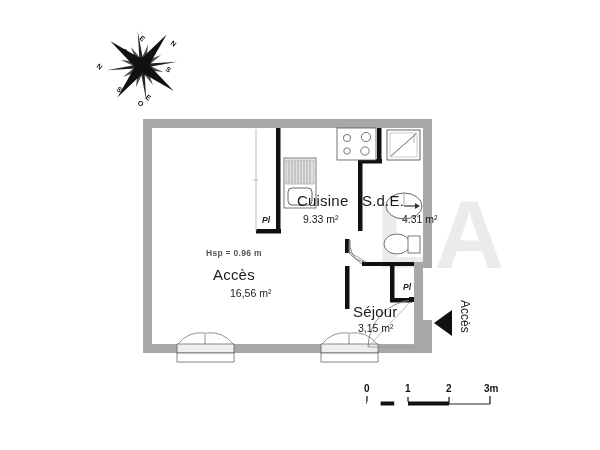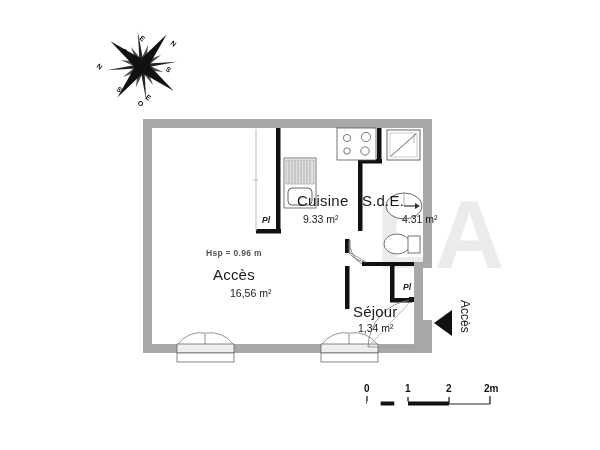--- a/index.html
+++ b/index.html
@@ -252,25 +252,25 @@
   <div class="lbl room-name" style="left:213px; top:266px;">Accès</div>
   <div class="lbl room-area" style="left:214px; top:287px;margin-left:16px;">16,56 m²</div>
 
   <div class="lbl room-name" style="left:297px; top:192px;">Cuisine</div>
   <div class="lbl room-area" style="left:303px; top:213px;">9.33 m²</div>
 
   <div class="lbl room-name" style="left:362px; top:192px;">S.d.E.</div>
   <div class="lbl room-area" style="left:366px; top:213px;margin-left:36px;">4.31 m²</div>
 
   <div class="lbl room-name" style="left:353px; top:303px;">Séjour</div>
-  <div class="lbl room-area" style="left:358px; top:322px;">1,34 m²</div>
+  <div class="lbl room-area" style="left:358px; top:322px;">3,15 m²</div>
 
   <div class="lbl pl-label" style="left:262px; top:215px;">Pl</div>
   <div class="lbl pl-label" style="left:403px; top:282px;">Pl</div>
 
   <div class="lbl acces-label" style="left:472px; top:300px;">Accès</div>
 
   <div class="scale-num" style="left:364px; top:383px;">0</div>
   <div class="scale-num" style="left:405px; top:383px;">1</div>
   <div class="scale-num" style="left:446px; top:383px;">2</div>
-  <div class="scale-num" style="left:484px; top:383px;">2m</div>
+  <div class="scale-num" style="left:484px; top:383px;">3m</div>
 
 </div>
 
 </body></html>

